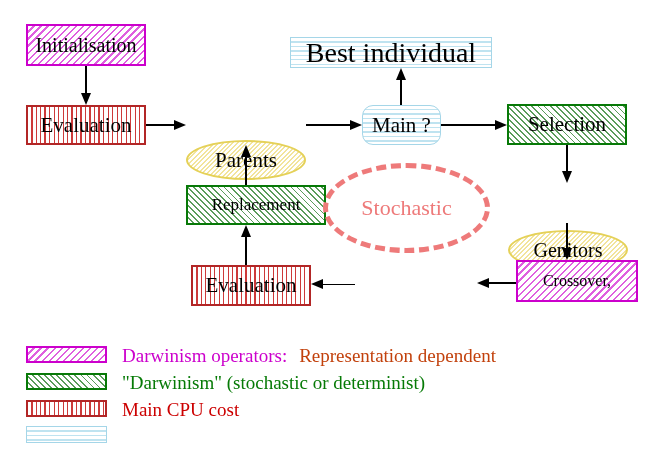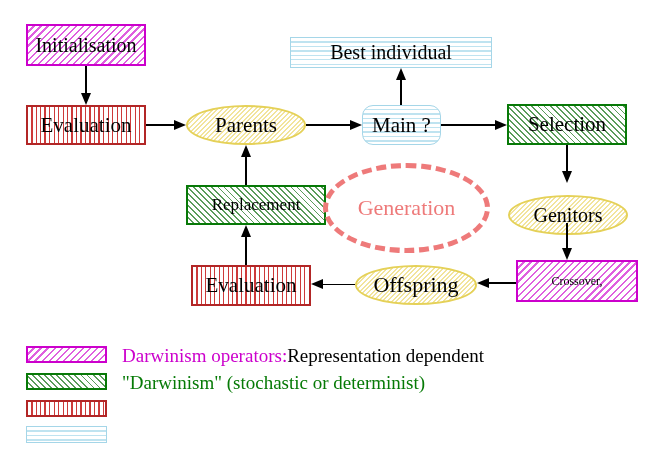--- a/index.html
+++ b/index.html
@@ -25,70 +25,70 @@
     border:2px solid #b22626;
     background:repeating-linear-gradient(90deg,#ffffff 0 3px,#cd3a3a 3px 4.5px);
   }
   .stripes-cyan {
     border:1.5px solid #a5d6e8;
     background:repeating-linear-gradient(180deg,#ffffff 0 3px,#bfe3f0 3px 4.5px);
   }
   .hatch-yellow {
     border:2px solid #e5d158;
     background:repeating-linear-gradient(135deg,#ffffff 0 2px,#f2e49c 2px 3.3px);
+    margin-top:35px;
   }
   .gen-ellipse {
     position:absolute; box-sizing:border-box; border:5px dashed #ee7a7a;
     border-radius:50%; display:flex; align-items:center; justify-content:center;
     color:#ee7a7a; background:transparent;
   }
   .line { position:absolute; background:#000; }
   .ah { position:absolute; width:0; height:0; border-style:solid; border-color:transparent; }
   .ah-right { border-width:5px 0 5px 12px; border-left-color:#000; }
   .ah-left  { border-width:5px 12px 5px 0; border-right-color:#000; }
   .ah-up    { border-width:0 5px 12px 5px; border-bottom-color:#000; }
   .ah-down  { border-width:12px 5px 0 5px; border-top-color:#000; }
   .swatch { position:absolute; left:26px; width:81px; height:17px; box-sizing:border-box; }
   .legend-text { position:absolute; left:122px; font-size:19px; white-space:nowrap; }
   .t-magenta { color:#cc00cc; }
-  .t-gold { color:#000000; }
+  .t-gold { color:#c2410c; margin-left:12px; }
   .t-green { color:#067a06; }
   .t-red { color:#cc0000; }
   .t-cyan { color:#9ccbe5; }
 </style>
 </head>
 <body>
 
 <div class="canvas">
 
   <div class="node hatch-magenta" style="left:26px;top:24px;width:120px;height:42px;font-size:20px;">Initialisation</div>
 
   <div class="node stripes-red" style="left:26px;top:105px;width:120px;height:40px;font-size:21px;">Evaluation</div>
 
   <div class="node hatch-yellow ellipse" style="left:186px;top:105px;width:120px;height:40px;font-size:21px;">Parents</div>
 
   <div class="node stripes-cyan" style="left:362px;top:105px;width:79px;height:40px;font-size:21px;border-radius:11px;">Main ?</div>
 
-  <div class="node stripes-cyan" style="left:290px;top:37px;width:202px;height:31px;font-size:20px;border-width:1px;">Best individual</div>
+  <div class="node stripes-cyan" style="left:290px;top:37px;width:202px;height:31px;font-size:28px;border-width:1px;">Best individual</div>
 
   <div class="node hatch-green" style="left:507px;top:104px;width:120px;height:41px;font-size:21px;">Selection</div>
 
   <div class="node hatch-yellow ellipse" style="left:508px;top:195px;width:120px;height:40px;font-size:20px;">Genitors</div>
 
-  <div class="node hatch-magenta" style="left:516px;top:260px;width:122px;height:42px;font-size:12px;flex-direction:row;line-height:18px;">
+  <div class="node hatch-magenta" style="left:516px;top:260px;width:122px;height:42px;font-size:16px;flex-direction:row;line-height:18px;">
     <div>Crossover,</div>
   </div>
 
-  <div class="node hatch-yellow ellipse" style="left:355px;top:265px;width:122px;height:40px;font-size:22px;">Offspring</div>
 
   <div class="node stripes-red" style="left:191px;top:265px;width:120px;height:41px;font-size:21px;">Evaluation</div>
 
   <div class="node hatch-green" style="left:186px;top:185px;width:140px;height:40px;font-size:17px;">Replacement</div>
 
-  <div class="gen-ellipse" style="left:323px;top:163px;width:167px;height:90px;font-size:22px;">Generation</div>
+  <div class="gen-ellipse" style="left:323px;top:163px;width:167px;height:90px;font-size:22px;">Stochastic</div>
 
   <div class="line" style="left:85.2px;top:66px;width:1.5px;height:28px;"></div>
   <div class="ah ah-down" style="left:81px;top:93px;"></div>
 
   <div class="line" style="left:146px;top:124.2px;width:29px;height:1.5px;"></div>
   <div class="ah ah-right" style="left:174px;top:120px;"></div>
 
   <div class="line" style="left:306px;top:124.2px;width:45px;height:1.5px;"></div>
   <div class="ah ah-right" style="left:350px;top:120px;"></div>
 
@@ -118,16 +118,17 @@
 
   <div class="swatch hatch-magenta" style="top:346px;"></div>
   <div class="legend-text" style="top:345px;">
     <span class="t-magenta">Darwinism operators:</span><span class="t-gold">Representation dependent</span>
   </div>
 
   <div class="swatch hatch-green" style="top:373px;"></div>
   <div class="legend-text t-green" style="top:372px;">"Darwinism" (stochastic or determinist)</div>
 
   <div class="swatch stripes-red" style="top:400px;"></div>
+  <div class="legend-text t-red" style="top:399px;">Main CPU cost</div>
 
   <div class="swatch stripes-cyan" style="top:426px;"></div>
 
 </div>
 
 </body></html>

